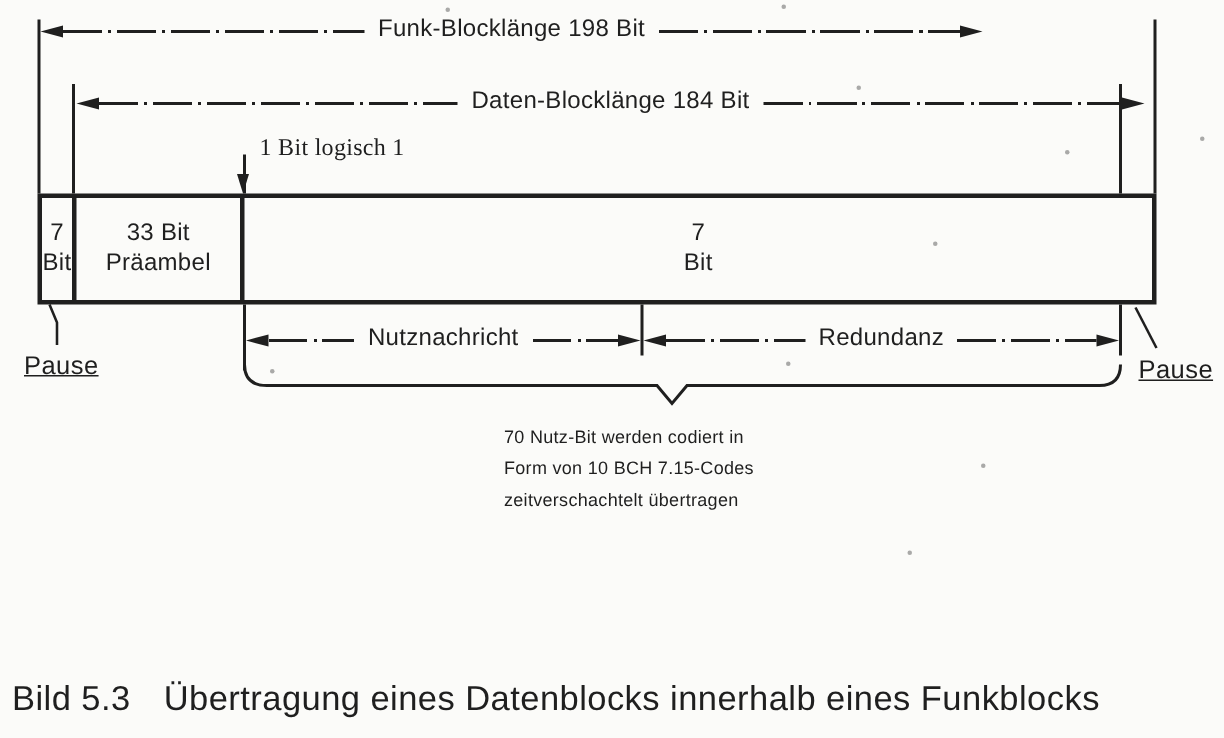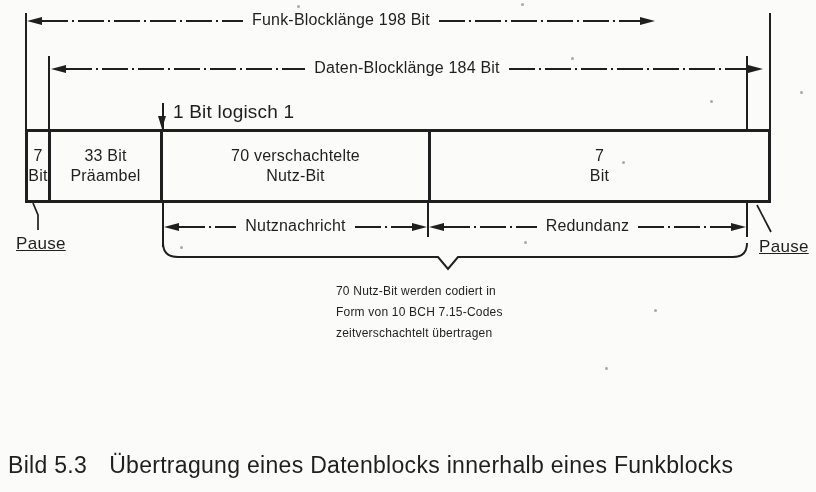--- a/index.html
+++ b/index.html
@@ -49,21 +49,21 @@
   .cell:last-child{border-right:none;}
   .cell .inner{text-align:center;}
   .cell.small .inner{text-align:center;}
   .c0{width:23px;}
   .c1{width:112px;}
   .c2{width:268px;}
   .c3{width:320px;}
   .c4{flex:1;}
 
   
-  .bit-label{position:absolute;left:173px;top:101px;font-size:19px;white-space:nowrap;letter-spacing:.2px;}
+  .bit-label{position:absolute;left:173px;top:90px;font-size:16px;white-space:nowrap;letter-spacing:.2px;font-family:Liberation Serif, serif;}
   .down-ah{
     position:absolute;left:158px;top:116px;width:0;height:0;
     border-left:4.5px solid transparent;border-right:4.5px solid transparent;
     border-top:13px solid var(--ink);
   }
 
   
   .pause{position:absolute;font-size:17px;letter-spacing:.3px;text-decoration:underline;}
   .pause.left{left:16px;top:234px;}
   .pause.right{left:759px;top:237px;}
@@ -125,26 +125,20 @@
         <div>7</div>
         <div>Bit</div>
       </div>
     </div>
     <div class="cell c1">
       <div class="inner">
         <div>33 Bit</div>
         <div>Präambel</div>
       </div>
     </div>
-    <div class="cell c2">
-      <div class="inner">
-        <div>70 verschachtelte</div>
-        <div>Nutz-Bit</div>
-      </div>
-    </div>
     <div class="cell small c4">
       <div class="inner">
         <div>7</div>
         <div>Bit</div>
       </div>
     </div>
   </div>
 
   <div class="dim" style="left:429px;top:219px;width:317px;">
     <span class="ah l"></span>

